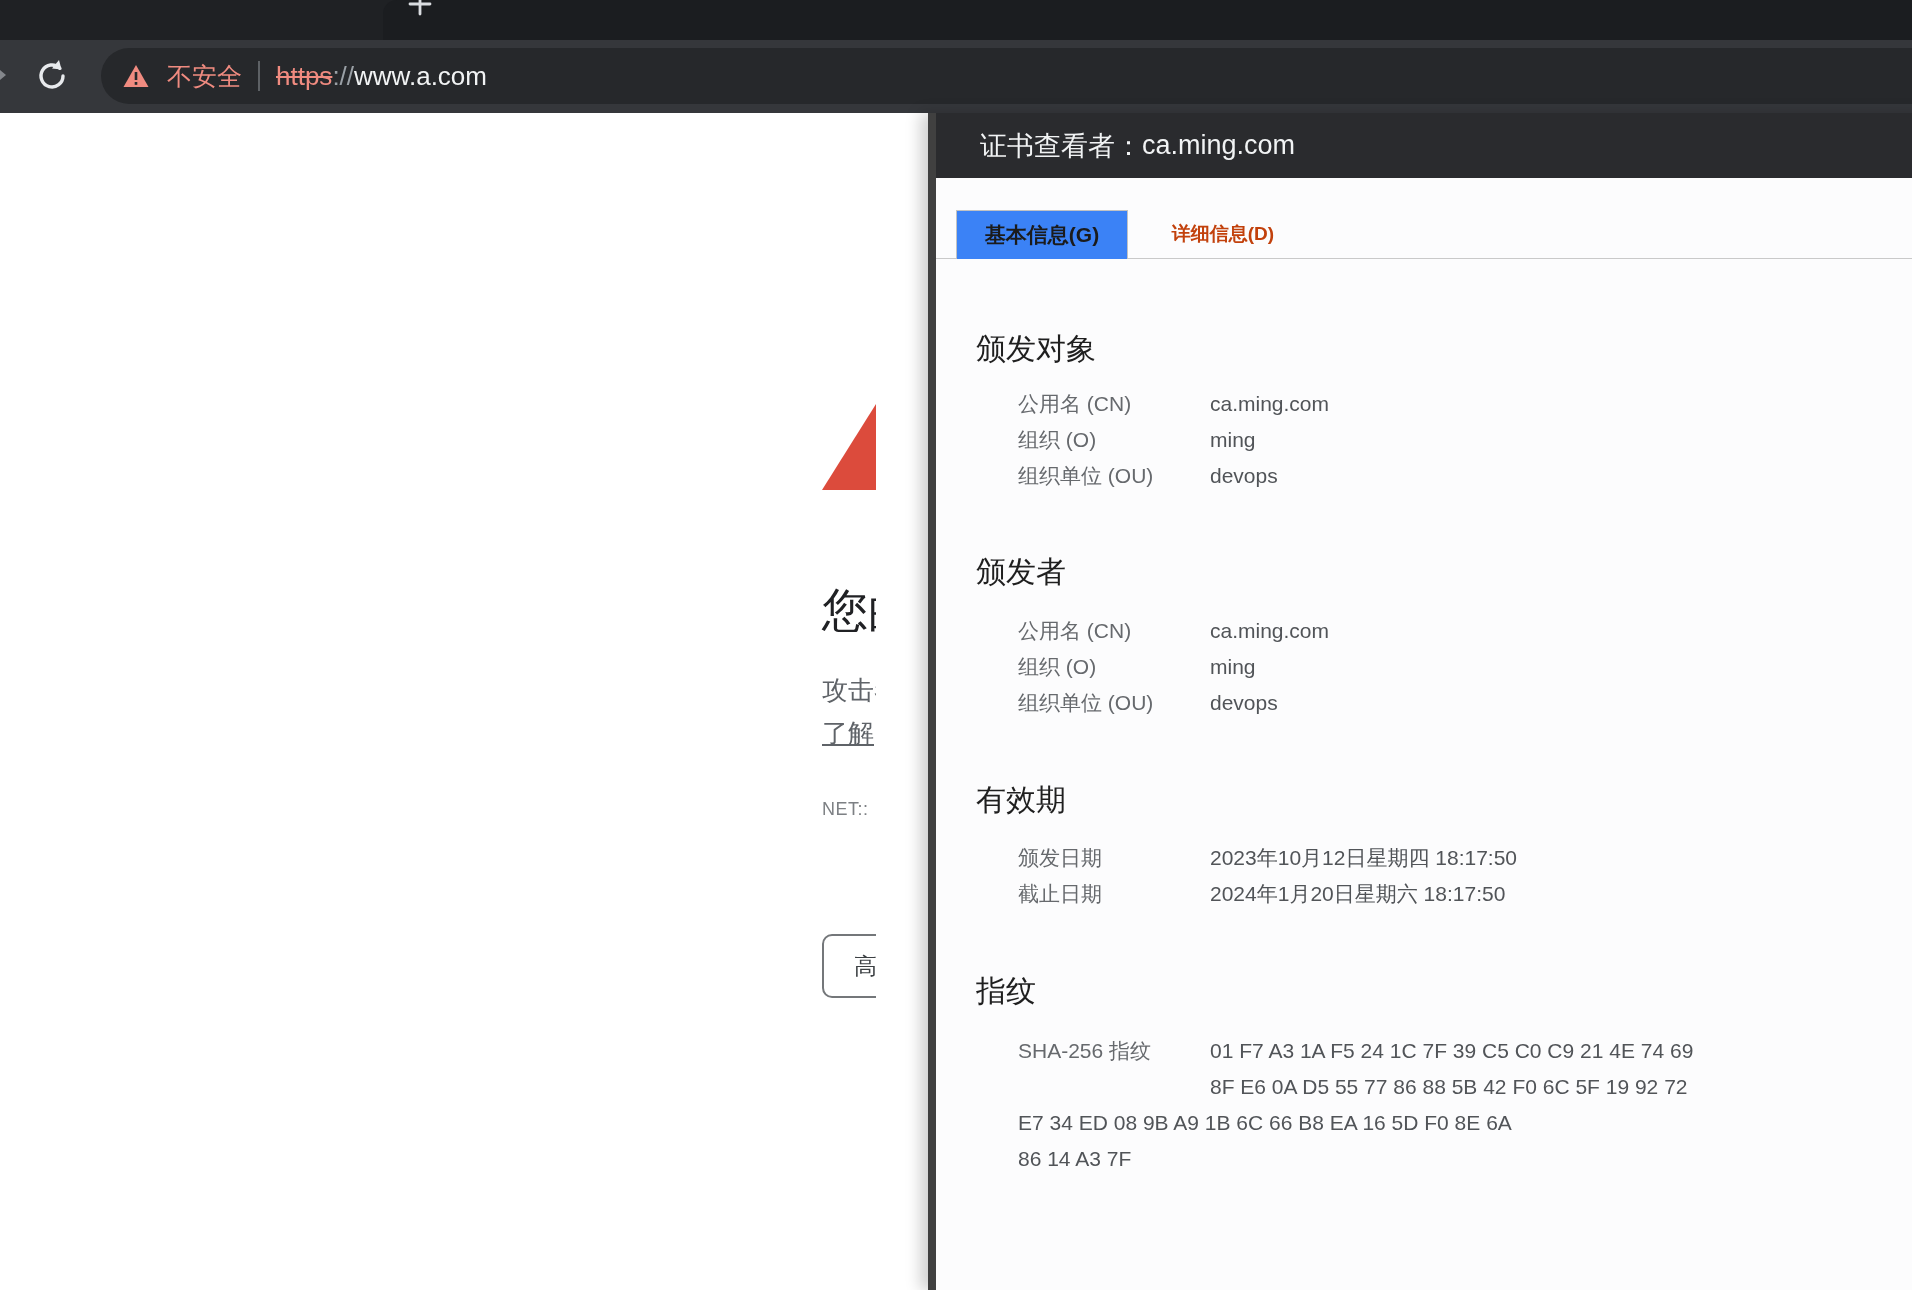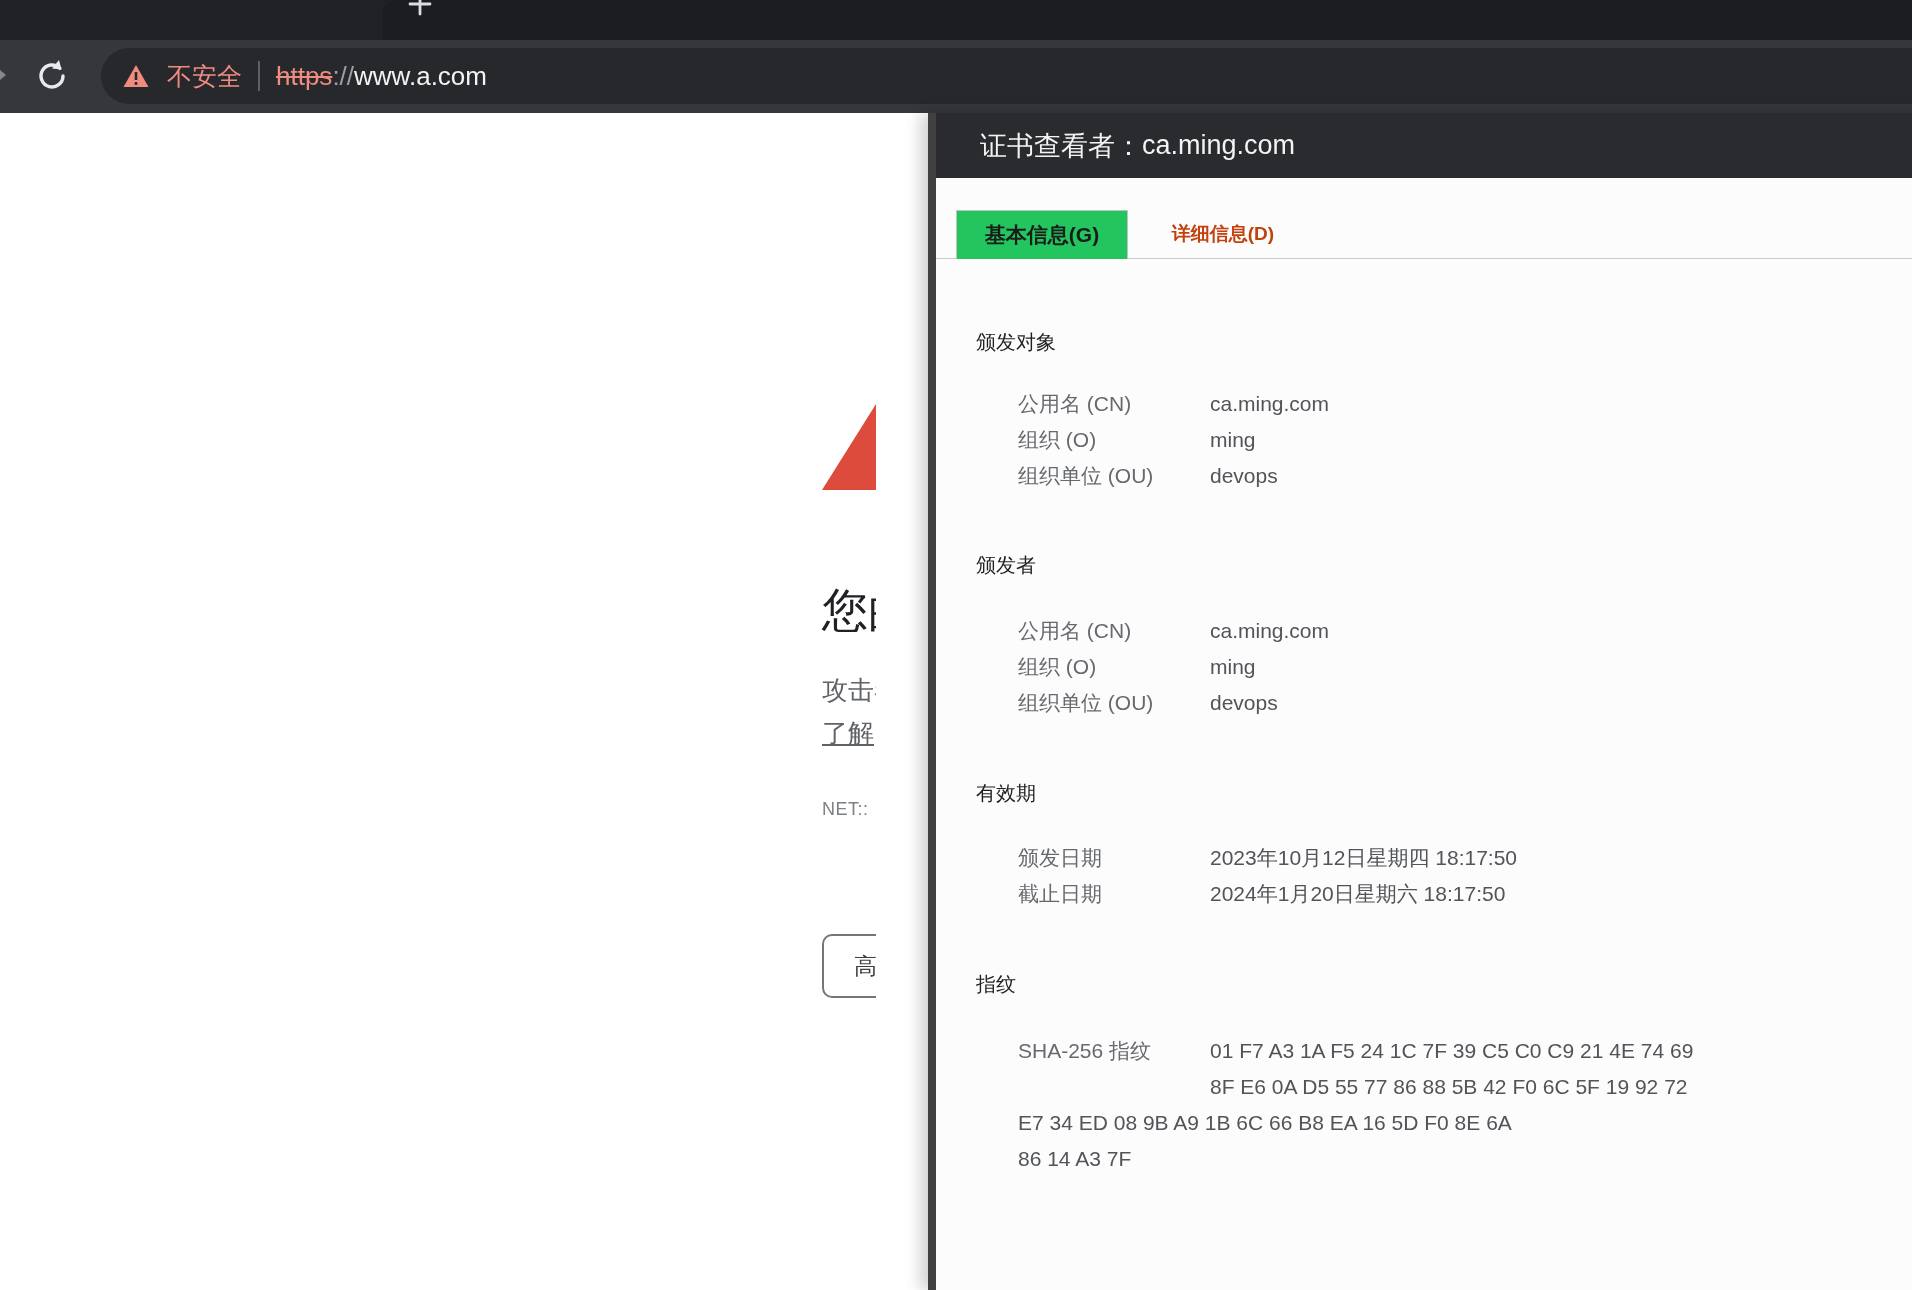--- a/index.html
+++ b/index.html
@@ -43,28 +43,28 @@
     display:flex; align-items:center; justify-content:center; white-space:nowrap; cursor:pointer; }
 
   
   .dialog { position:absolute; left:928px; top:113px; width:1192px; height:1177px; background:#fcfcfd;
     border-left:8px solid #404040; box-shadow:-8px 0 14px rgba(0,0,0,.18); }
   .dlg-header { position:absolute; left:0; top:0; right:0; height:65px; background:#2a2b2e;
     display:flex; align-items:center; }
   .dlg-header .t { margin-left:44px; font-size:27px; color:#f1f3f4; white-space:nowrap; }
   .dlg-header .v { font-size:27px; color:#f1f3f4; white-space:nowrap; }
   .dlg-tabrule { position:absolute; left:0; top:145px; right:0; height:1px; background:#c9c9c9; }
-  .dlg-tab-active { position:absolute; left:20px; top:97px; width:172px; height:49px; background:#22c55e;
+  .dlg-tab-active { position:absolute; left:20px; top:97px; width:172px; height:49px; background:#3b82f6;
     border:1px solid #c2c2c2; border-bottom:none; z-index:2;
     display:flex; align-items:center; justify-content:center;
     font-size:21px; font-weight:bold; color:#1b1b1b; cursor:default; }
   .dlg-tab-inactive { position:absolute; left:217px; top:97px; width:140px; height:48px;
     display:flex; align-items:center; justify-content:center;
     font-size:19px; color:#c2410c; cursor:pointer;font-weight:bold; }
-  .sec-title { position:absolute; left:40px; font-size:20px; color:#1f1f1f; white-space:nowrap; }
+  .sec-title { position:absolute; left:40px; font-size:30px; color:#1f1f1f; white-space:nowrap; }
   .rows { position:absolute; left:82px; }
   .row { display:flex; height:36px; align-items:center; }
   .row .lbl { width:192px; flex:none; font-size:21px; color:#66696d; white-space:nowrap; }
   .row .val { font-size:21px; color:#515458; white-space:nowrap; }
   .fp-row { display:flex; }
   .fp-row .lbl { width:192px; flex:none; font-size:21px; color:#66696d; line-height:36px; white-space:nowrap; }
   .fp-row .vals { font-size:21px; color:#515458; line-height:36px; white-space:nowrap; }
 </style>
 </head>
 <body>

